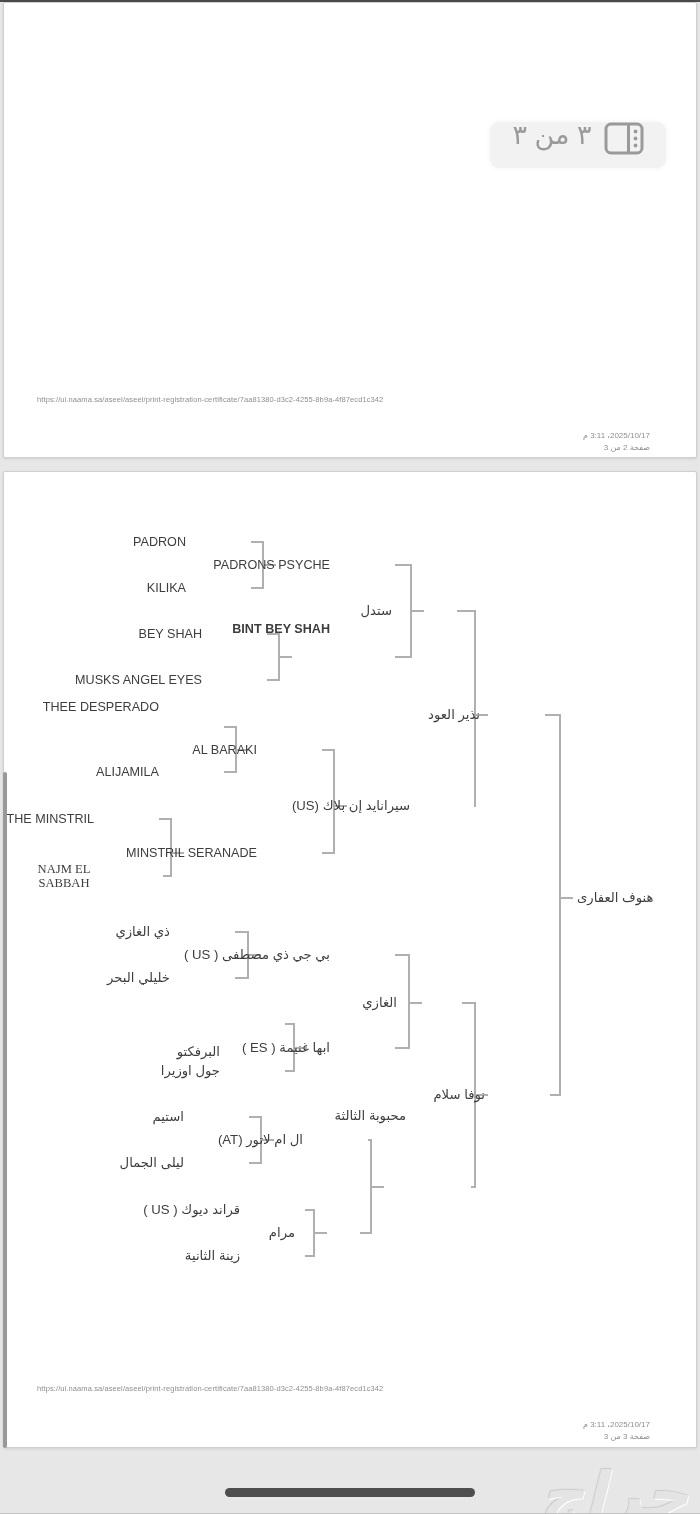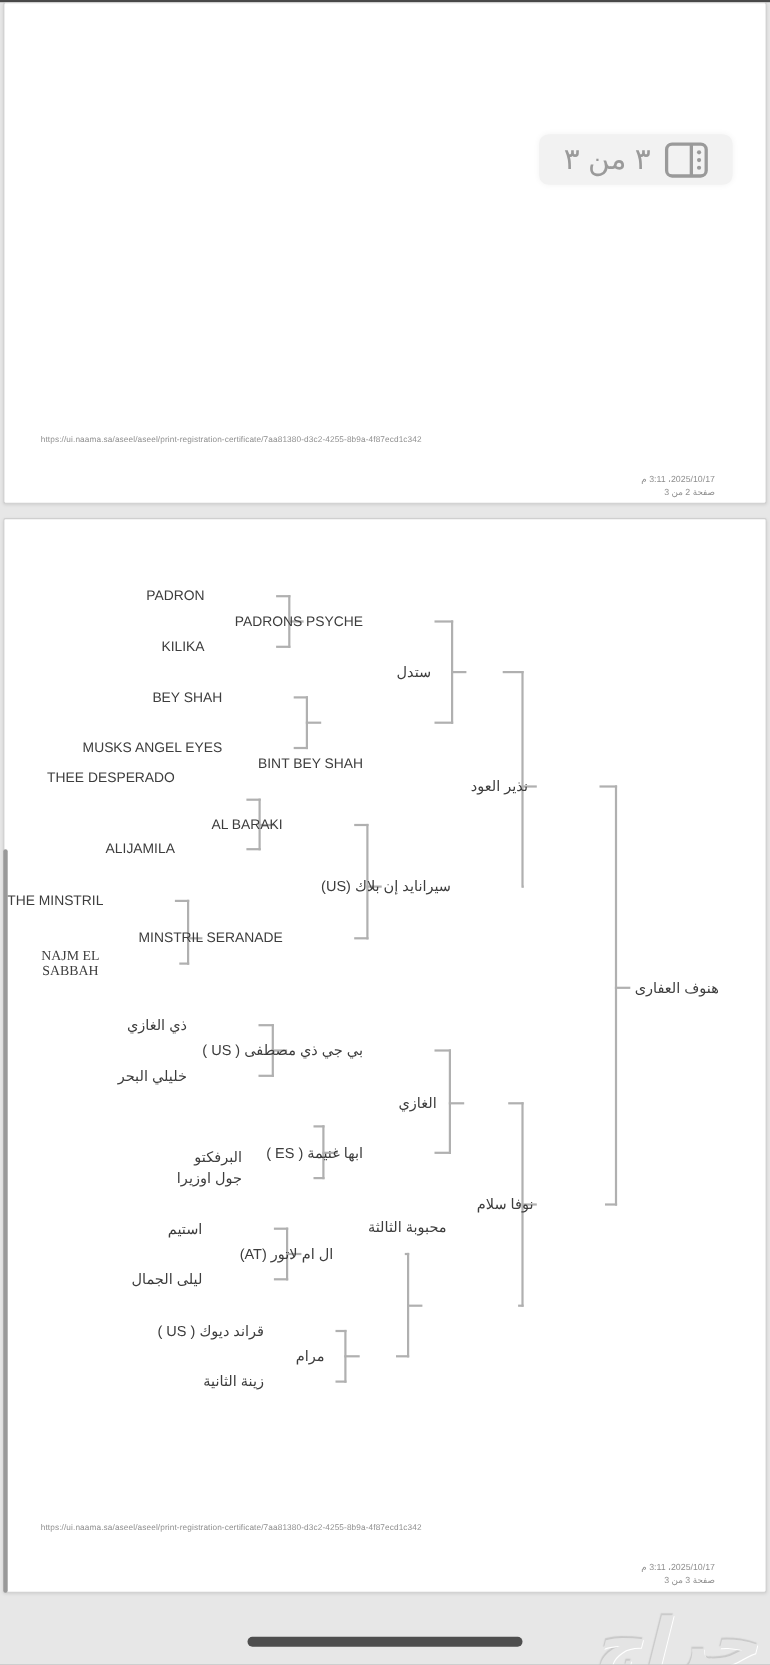--- a/index.html
+++ b/index.html
@@ -19,21 +19,21 @@
     box-shadow:0 1px 3px rgba(0,0,0,.10);
     box-sizing:border-box;
   }
   .page1{top:2px;height:456px;}
   .page2{top:471px;height:977px;}
 
   
   .badge{
     position:absolute;left:490px;top:122px;width:176px;height:46px;
     background:#f2f2f2;border-radius:9px;
-    display:flex;align-items:center;justify-content:center;gap:12px;
+    display:flex;align-items:flex-start;justify-content:center;gap:12px;
     color:#9a9a9a;box-shadow:0 0 6px rgba(0,0,0,.05);
   }
   .badge .badge-text{font-size:27px;line-height:1;color:#9a9a9a;}
 
   
   .footer-url{
     position:absolute;left:33px;font-size:7.5px;color:#8f8f8f;
     letter-spacing:.1px;white-space:nowrap;
   }
   .footer-right{
@@ -181,21 +181,21 @@
       <div class="tnode wrap" style="right: 542px; top: 876px; width: 68px; font-family: Liberation Serif, serif;">NAJM EL SABBAH</div>
       <div class="tnode ar" dir="rtl" style="right: 470px; top: 932px;">ذي الغازي</div>
       <div class="tnode ar" dir="rtl" style="right: 470px; top: 978px;">خليلي البحر</div>
       <div class="tnode ar" dir="rtl" style="right: 420px; top: 1024px; margin-top: 28px;">البرفكتو</div>
       <div class="tnode ar" dir="rtl" style="right: 420px; top: 1071px;">جول اوزيرا</div>
       <div class="tnode ar" dir="rtl" style="right: 456px; top: 1117px;">استيم</div>
       <div class="tnode ar" dir="rtl" style="right: 456px; top: 1163px;">ليلى الجمال</div>
       <div class="tnode ar" dir="rtl" style="right: 400px; top: 1210px;">قراند ديوك ( US )</div>
       <div class="tnode ar" dir="rtl" style="right: 400px; top: 1256px;">زينة الثانية</div>
       <div class="tnode" style="right: 310px; top: 565px;">PADRONS PSYCHE</div>
-      <div class="tnode" style="right: 310px; top: 694px;">BINT BEY SHAH</div>
+      <div class="tnode" style="right: 310px; top: 629px; font-weight: bold;">BINT BEY SHAH</div>
       <div class="tnode" style="right: 383px; top: 750px;">AL BARAKI</div>
       <div class="tnode" style="right: 383px; top: 853px;">MINSTRIL SERANADE</div>
       <div class="tnode ar" dir="rtl" style="right: 310px; top: 955px;">بي جي ذي مصطفى ( US )</div>
       <div class="tnode ar" dir="rtl" style="right: 310px; top: 1048px;">ابها غنيمة ( ES )</div>
       <div class="tnode ar" dir="rtl" style="right: 337px; top: 1140px;">ال ام لاتور (AT)</div>
       <div class="tnode ar" dir="rtl" style="right: 345px; top: 1233px;">مرام</div>
       <div class="tnode ar" dir="rtl" style="right: 248px; top: 611px;">ستدل</div>
       <div class="tnode ar" dir="rtl" style="right: 230px; top: 806px;">سيرانايد إن بلاك (US)</div>
       <div class="tnode ar" dir="rtl" style="right: 243px; top: 1003px;">الغازي</div>
       <div class="tnode ar" dir="rtl" style="right: 234px; top: 1116px;">محبوبة الثالثة</div>

